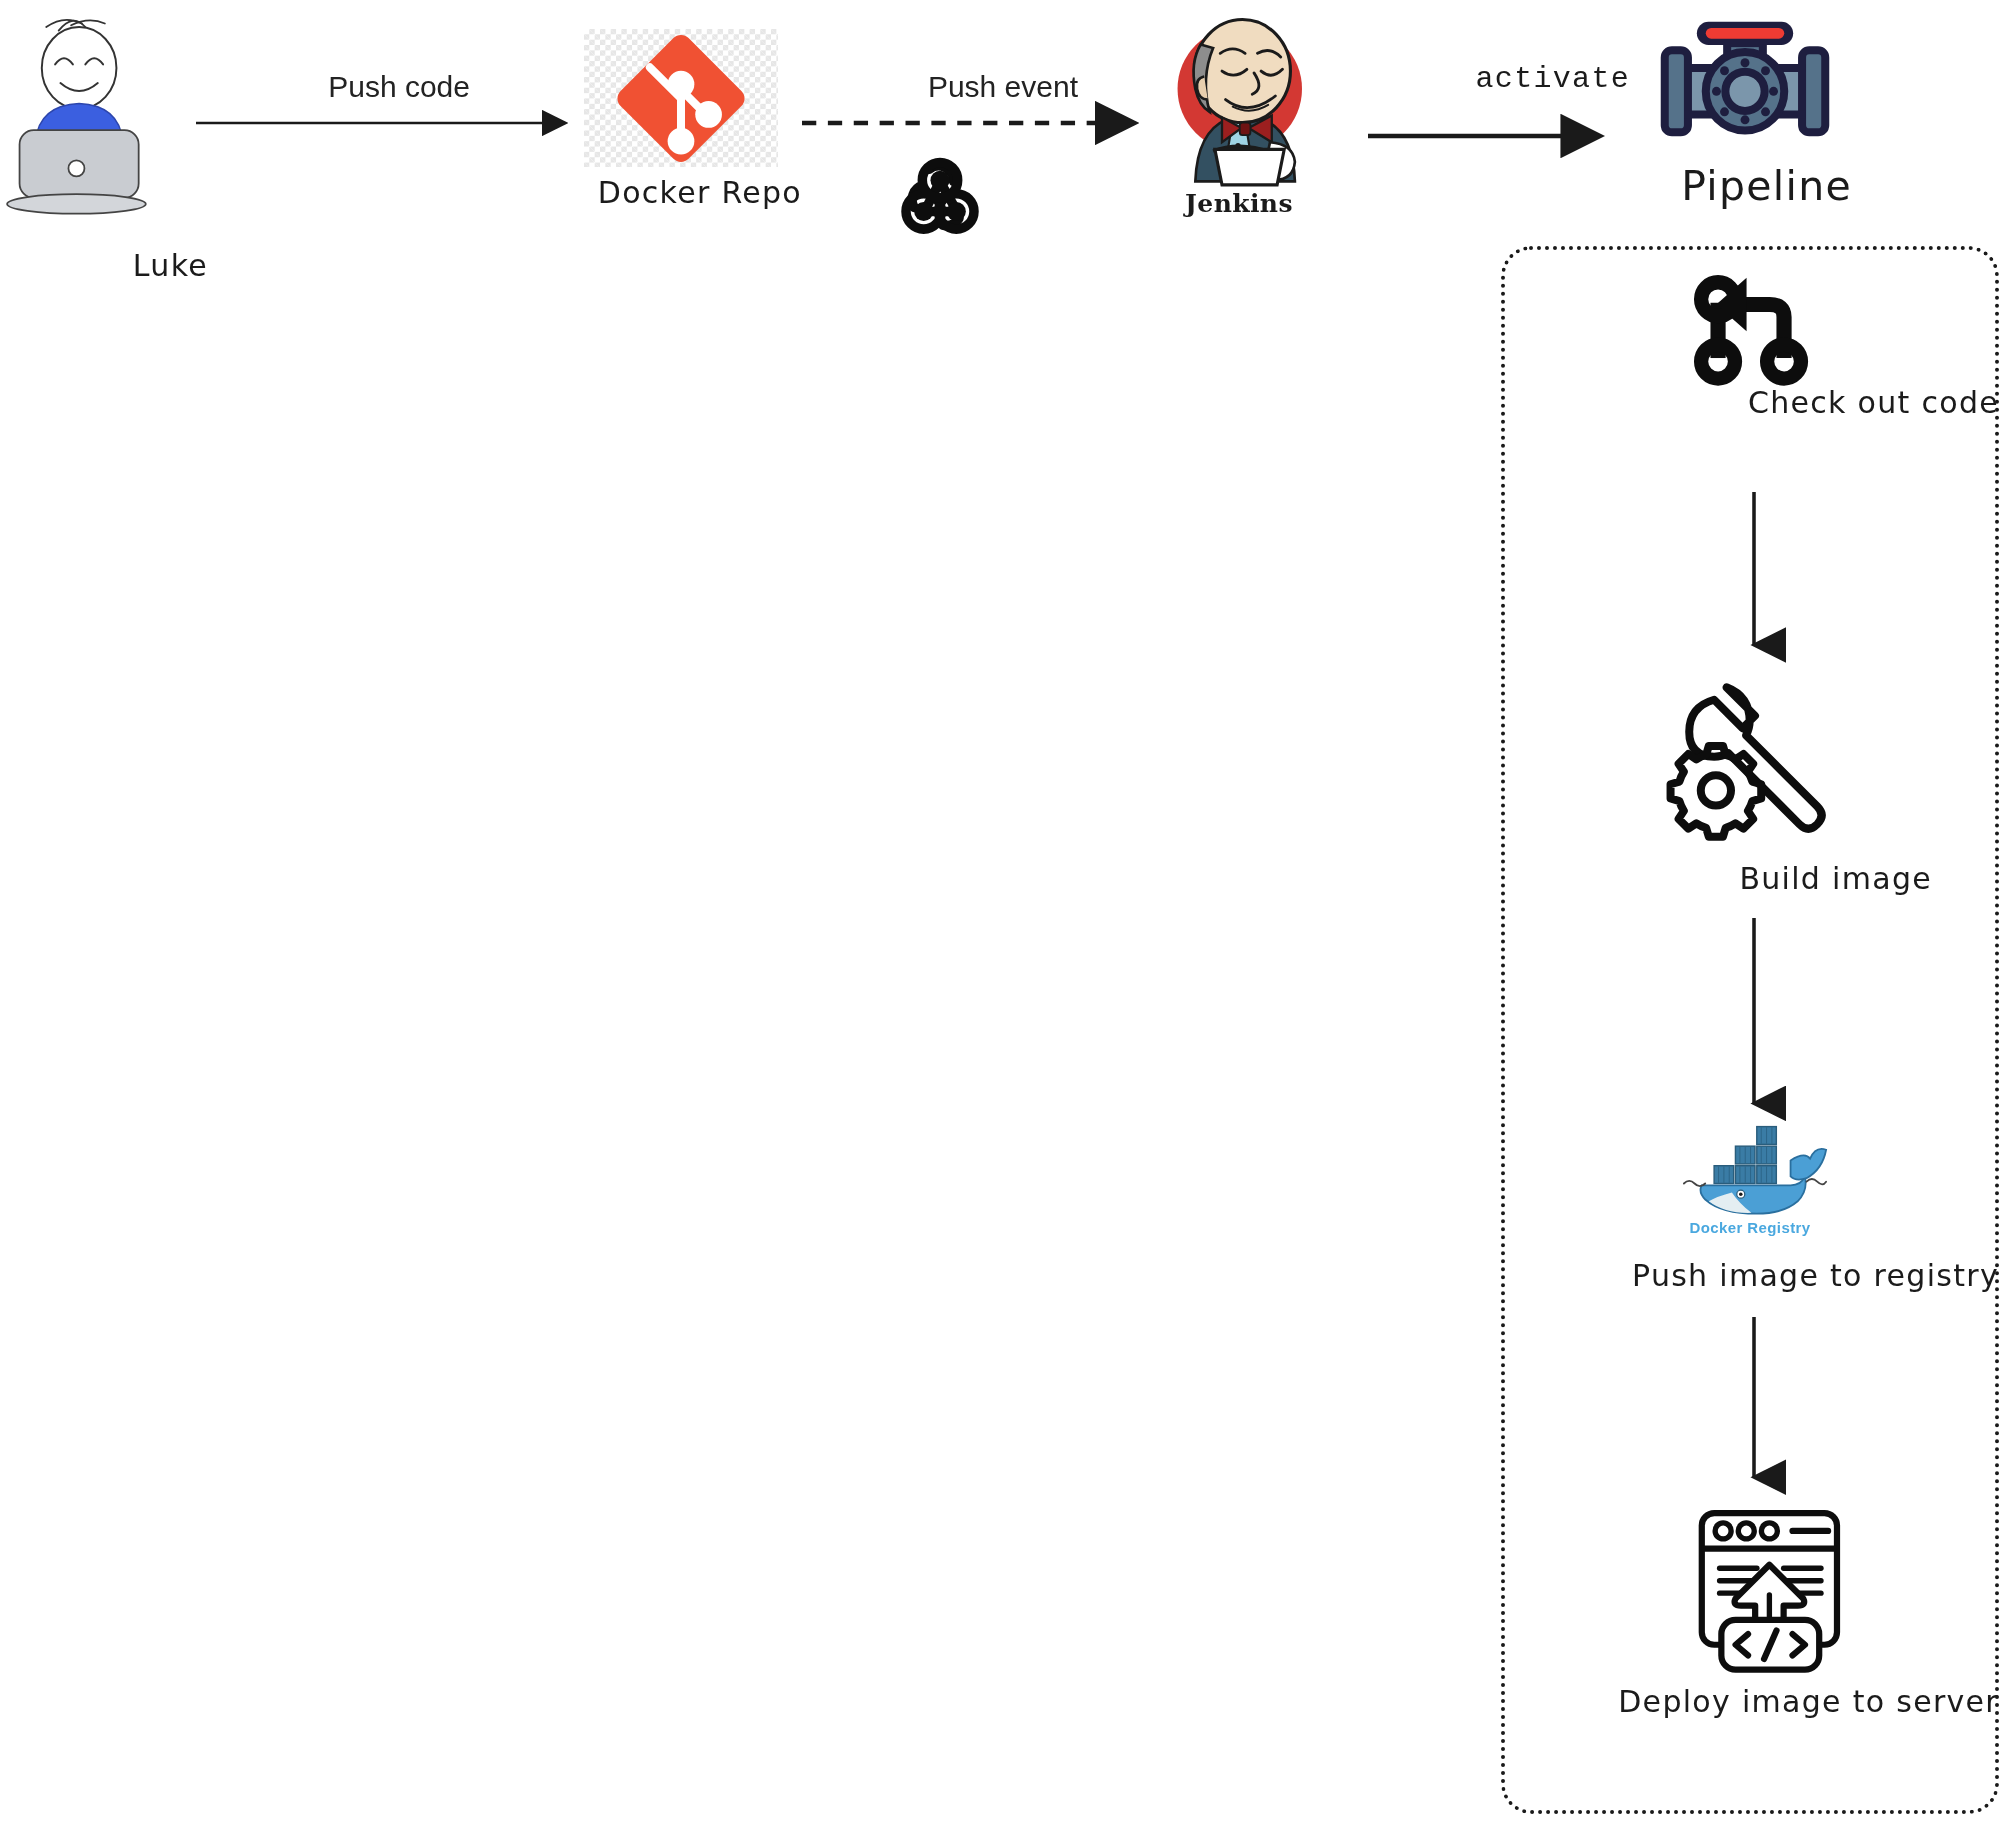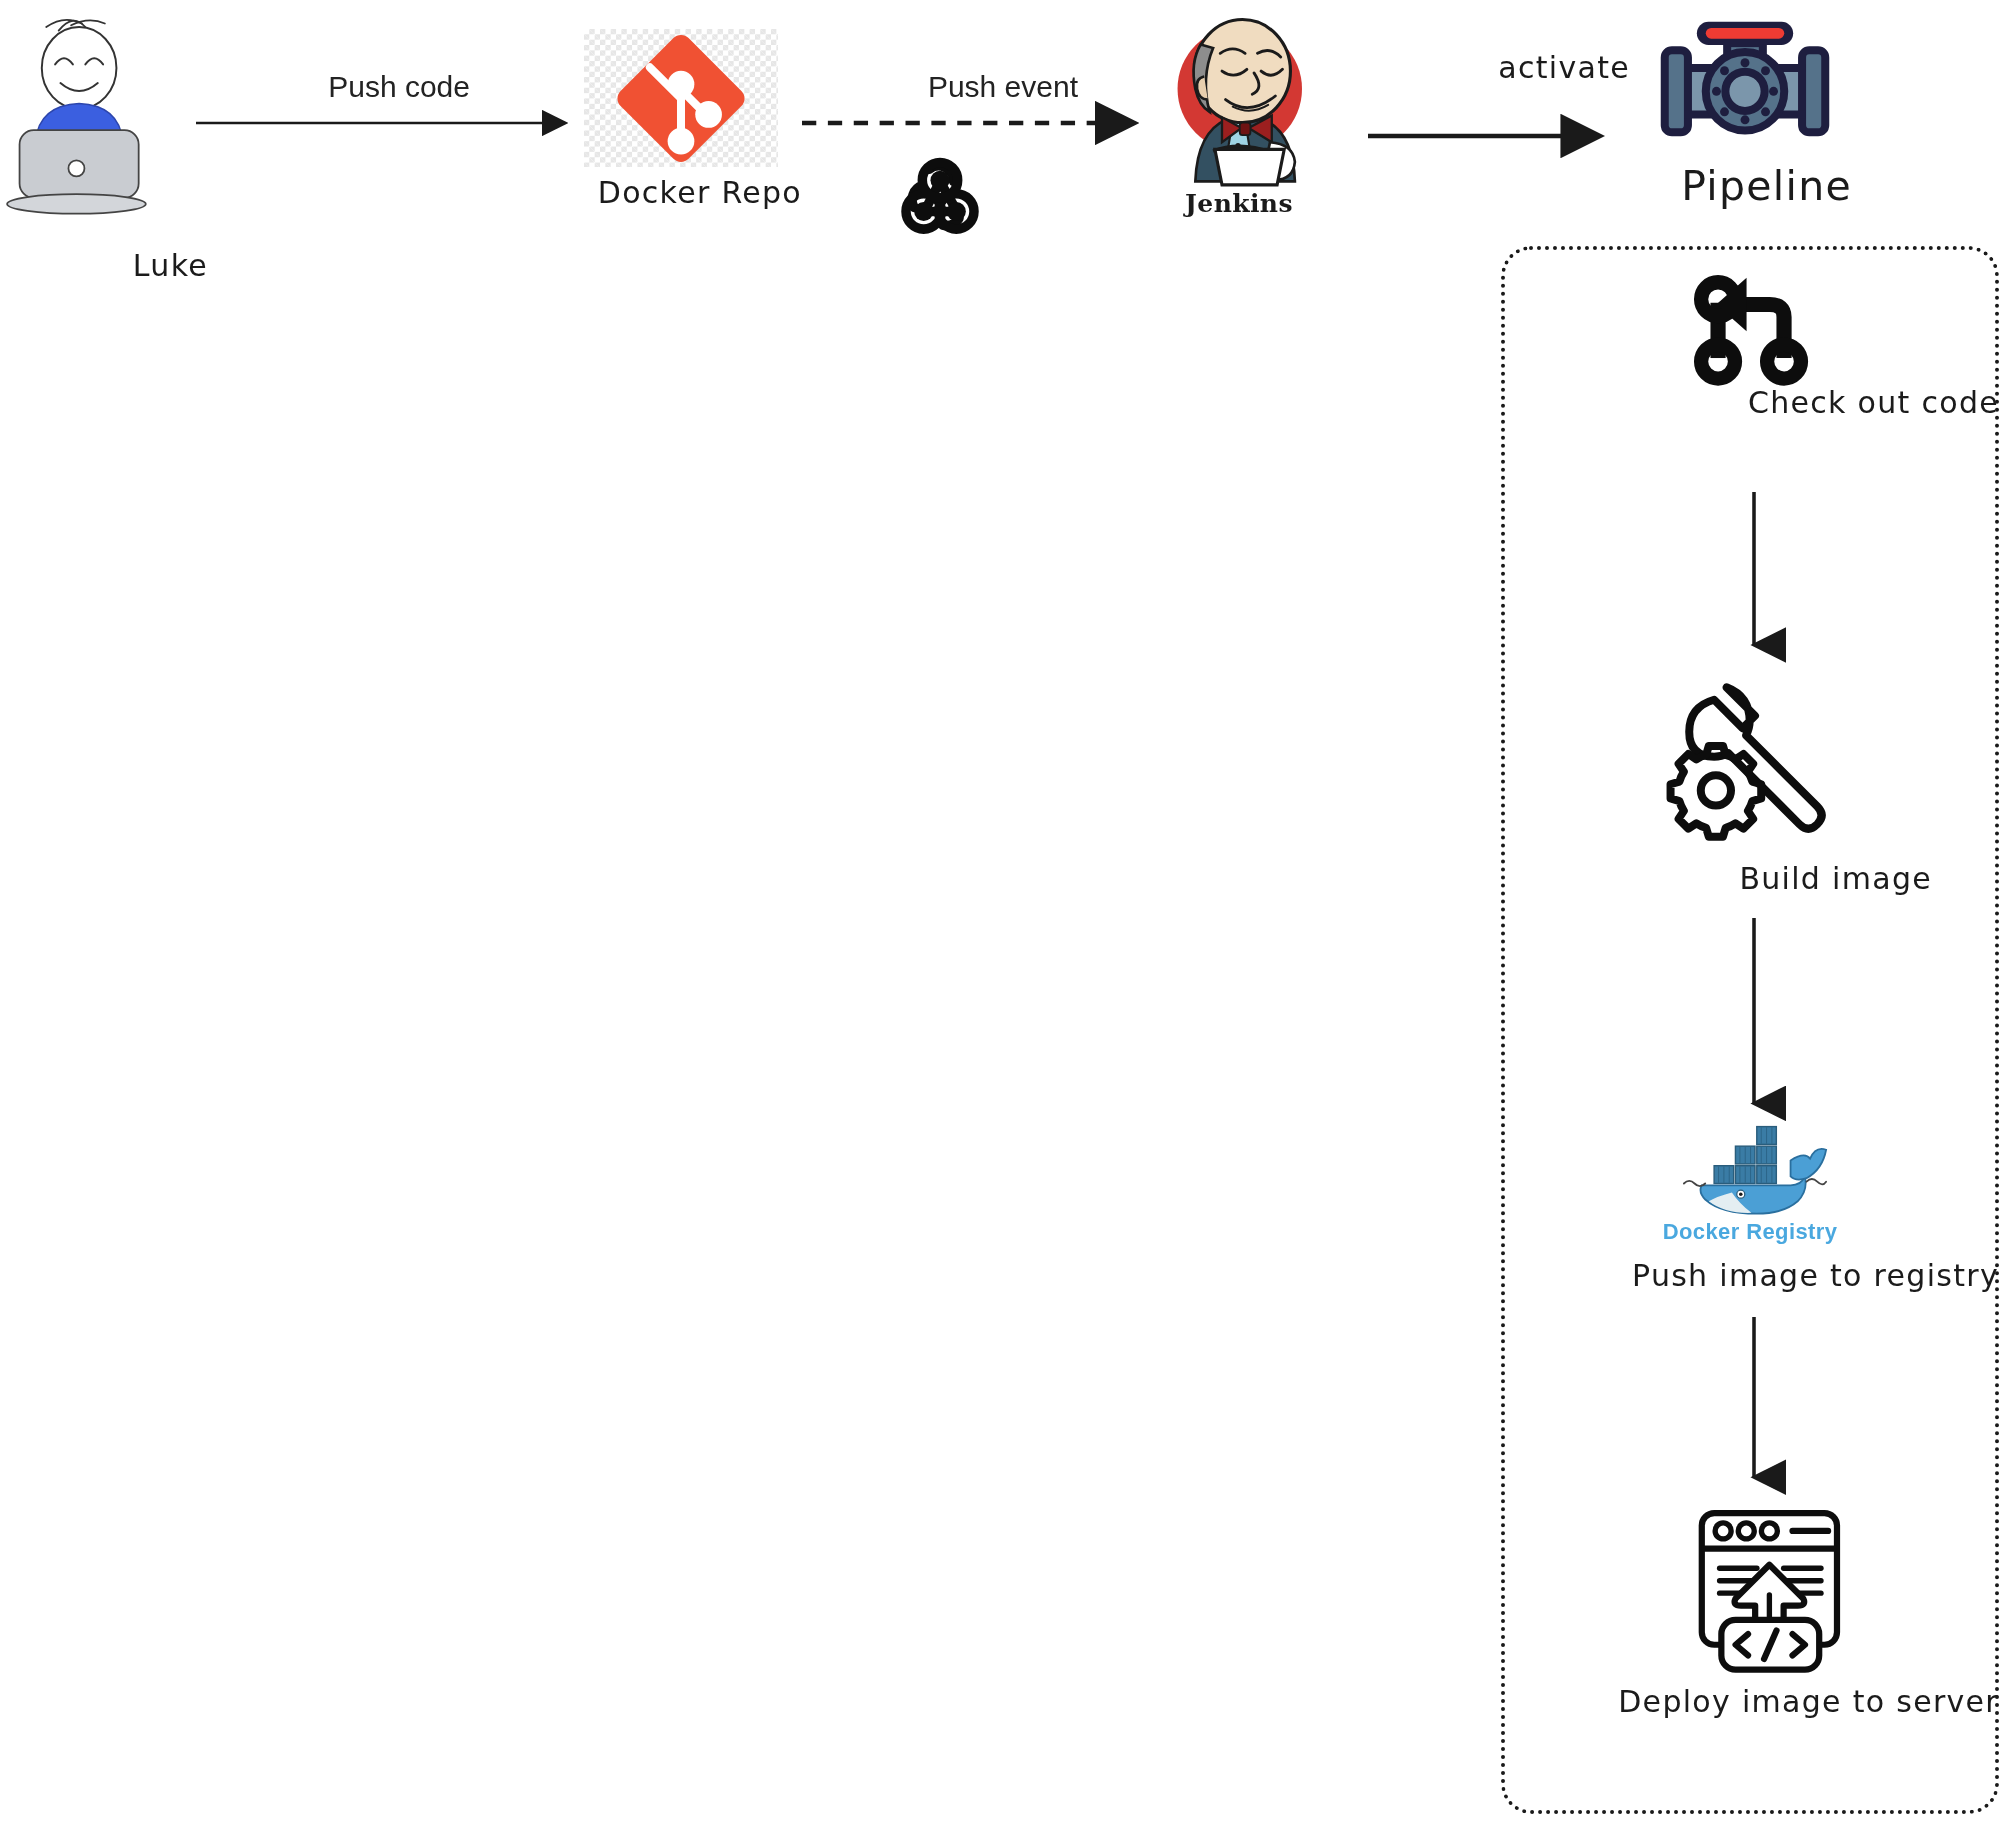--- a/index.html
+++ b/index.html
@@ -25,21 +25,21 @@
   
   .checker{
     background-image:
       linear-gradient(45deg,#e6e6e6 25%,transparent 25%,transparent 75%,#e6e6e6 75%),
       linear-gradient(45deg,#e6e6e6 25%,transparent 25%,transparent 75%,#e6e6e6 75%);
     background-size:10.7px 10.7px;
     background-position:0 0, 5.3px 5.3px;
     background-color:#ffffff;
   }
   .docker-txt{
-    font-family:"Liberation Sans", sans-serif;font-weight:bold;font-size:22px;
+    font-family:"Liberation Sans", sans-serif;font-weight:bold;font-size:15px;
     color:#4aa8df;letter-spacing:0.4px;text-align:center;
   }
   .jenkins-txt{
     font-family:"DejaVu Serif", serif;font-weight:bold;font-size:25px;color:#1b1b1b;
     text-align:center;letter-spacing:0.4px;
   }
 </style>
 </head>
 <body>
 
@@ -169,21 +169,21 @@
     <circle cx="90" cy="168" r="3" fill="#1b1b1b"></circle>
 
     <path d="M62 162 Q92 150 130 164" fill="none" stroke="#1b1b1b" stroke-width="4"></path>
     <path d="M126 152 q26 2 28 22 q-2 22 -26 20 q-8 -20 -2 -42 z" fill="#ffffff" stroke="#1b1b1b" stroke-width="3"></path>
 
     <path d="M64 160 L142 160 L134 200 L72 200 Z" fill="#ffffff" stroke="#1b1b1b" stroke-width="3.5"></path>
   </svg>
 </div>
 <div class="jenkins-txt" style="position:absolute;left:1150px;top:189px;width:178px;">Jenkins</div>
 
-<div class="label lbl-hand" style="left:1363px;top:50px;width:267px;">activate</div>
+<div class="label lbl-hand" style="left:1363px;top:62px;width:267px;font-family:Liberation Mono, monospace;">activate</div>
 <div class="node" style="left:1368px;top:118px;">
   <svg width="245" height="36" viewBox="0 0 275 40">
     <defs>
       <marker id="ah3" markerWidth="10" markerHeight="10" refX="8" refY="5" orient="auto">
         <path d="M0,0 L10,5 L0,10 z" fill="#1a1a1a"></path>
       </marker>
     </defs>
     <line x1="0" y1="20" x2="256" y2="20" stroke="#1a1a1a" stroke-width="5" marker-end="url(#ah3)"></line>
   </svg>
 </div>

